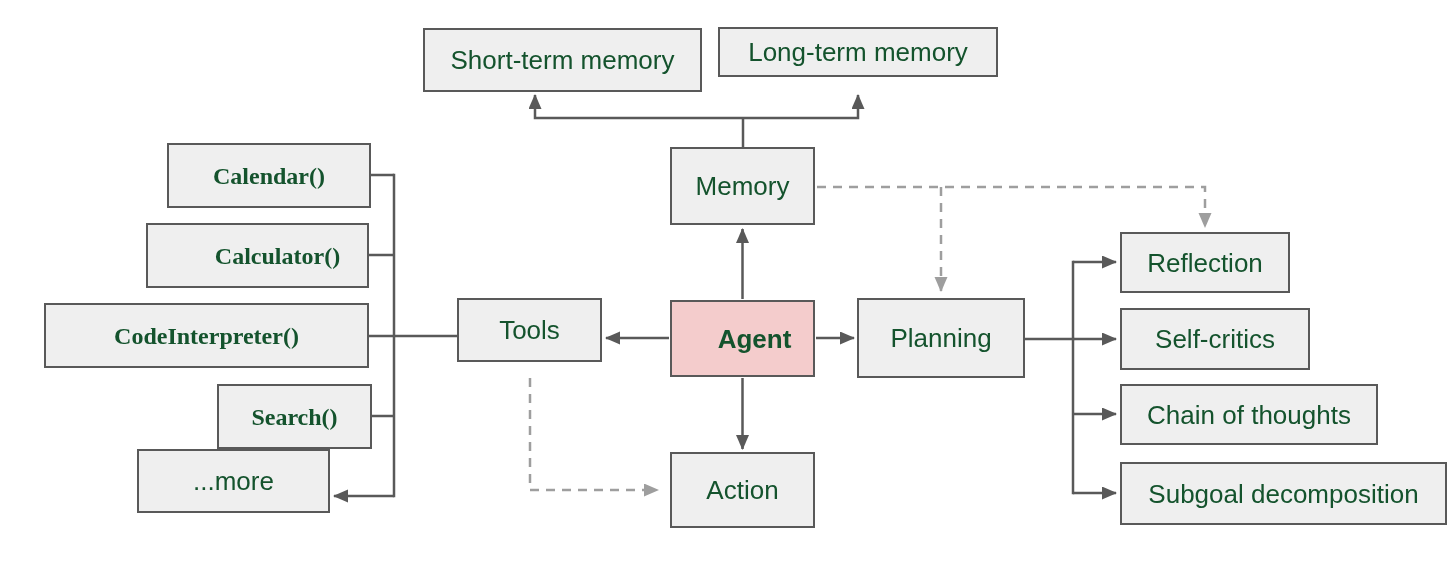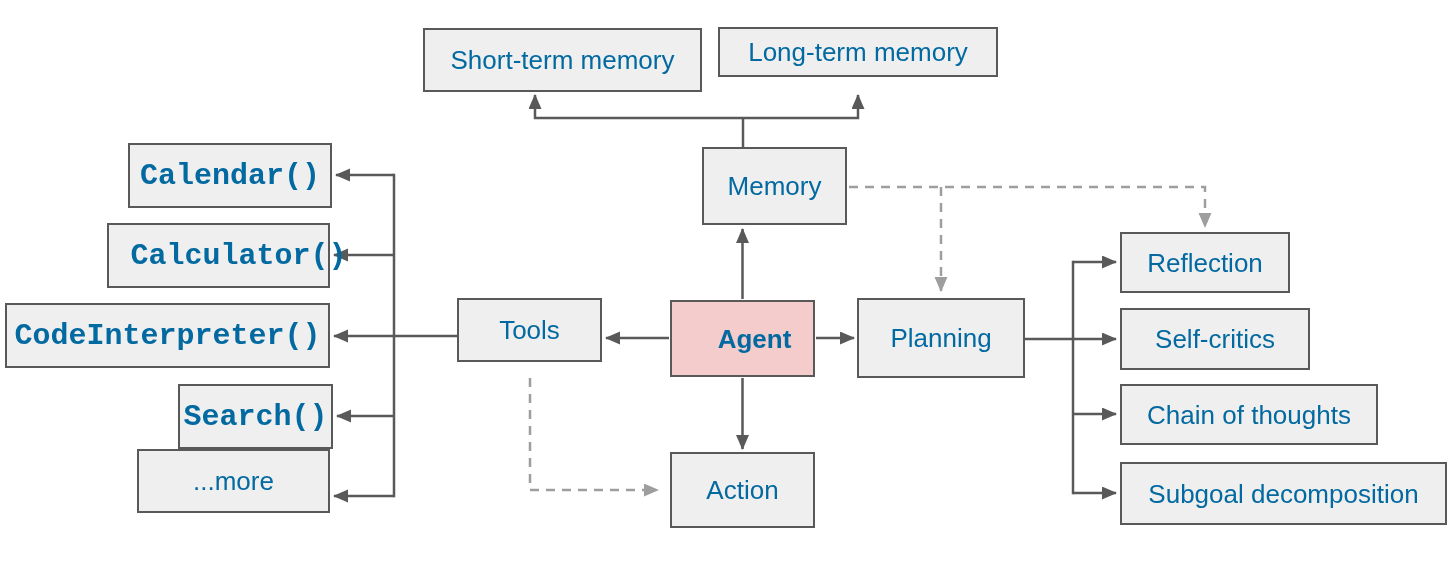--- a/index.html
+++ b/index.html
@@ -19,37 +19,38 @@
   }
   .node {
     position: absolute;
     box-sizing: border-box;
     background: #efefef;
     border: 2.5px solid #595959;
     display: flex;
     align-items: center;
     justify-content: center;
     font-size: 26px;
-    color: #0369a1;
+    color: #14532d;
     white-space: nowrap;
     line-height: 1;
   }
   .node.mono {
-    font-family: Liberation Mono, monospace;
+    font-family: Liberation Serif, serif;
     font-weight: 700;
-    font-size: 30px;
+    font-size: 24px;
+    margin-left: 39px;
   }
   .node.accent {
     background: #f4cccc;
     font-weight: 700;
   }
   
   #n-short          { left: 423px;  top: 28px;  width: 279px; height: 64px; }
   #n-long           { left: 718px;  top: 27px;  width: 280px; height: 50px; }
-  #n-memory         { left: 670px;  top: 147px; width: 145px; height: 78px; margin-left: 32px; }
+  #n-memory         { left: 670px;  top: 147px; width: 145px; height: 78px; }
   #n-agent          { left: 670px;  top: 300px; width: 145px; height: 77px; padding-left: 24px; }
   #n-tools          { left: 457px;  top: 298px; width: 145px; height: 64px; }
   #n-planning       { left: 857px;  top: 298px; width: 168px; height: 80px; }
   #n-action         { left: 670px;  top: 452px; width: 145px; height: 76px; }
   #n-calendar       { left: 128px;  top: 143px; width: 204px; height: 65px; }
   #n-calculator     { left: 107px;  top: 223px; width: 223px; height: 65px; padding-left: 40px; }
   #n-codeinterpreter{ left: 5px;    top: 303px; width: 325px; height: 65px; }
   #n-search         { left: 178px;  top: 384px; width: 155px; height: 65px; }
   #n-more           { left: 137px;  top: 449px; width: 193px; height: 64px; }
   #n-reflection     { left: 1120px; top: 232px; width: 170px; height: 61px; }

